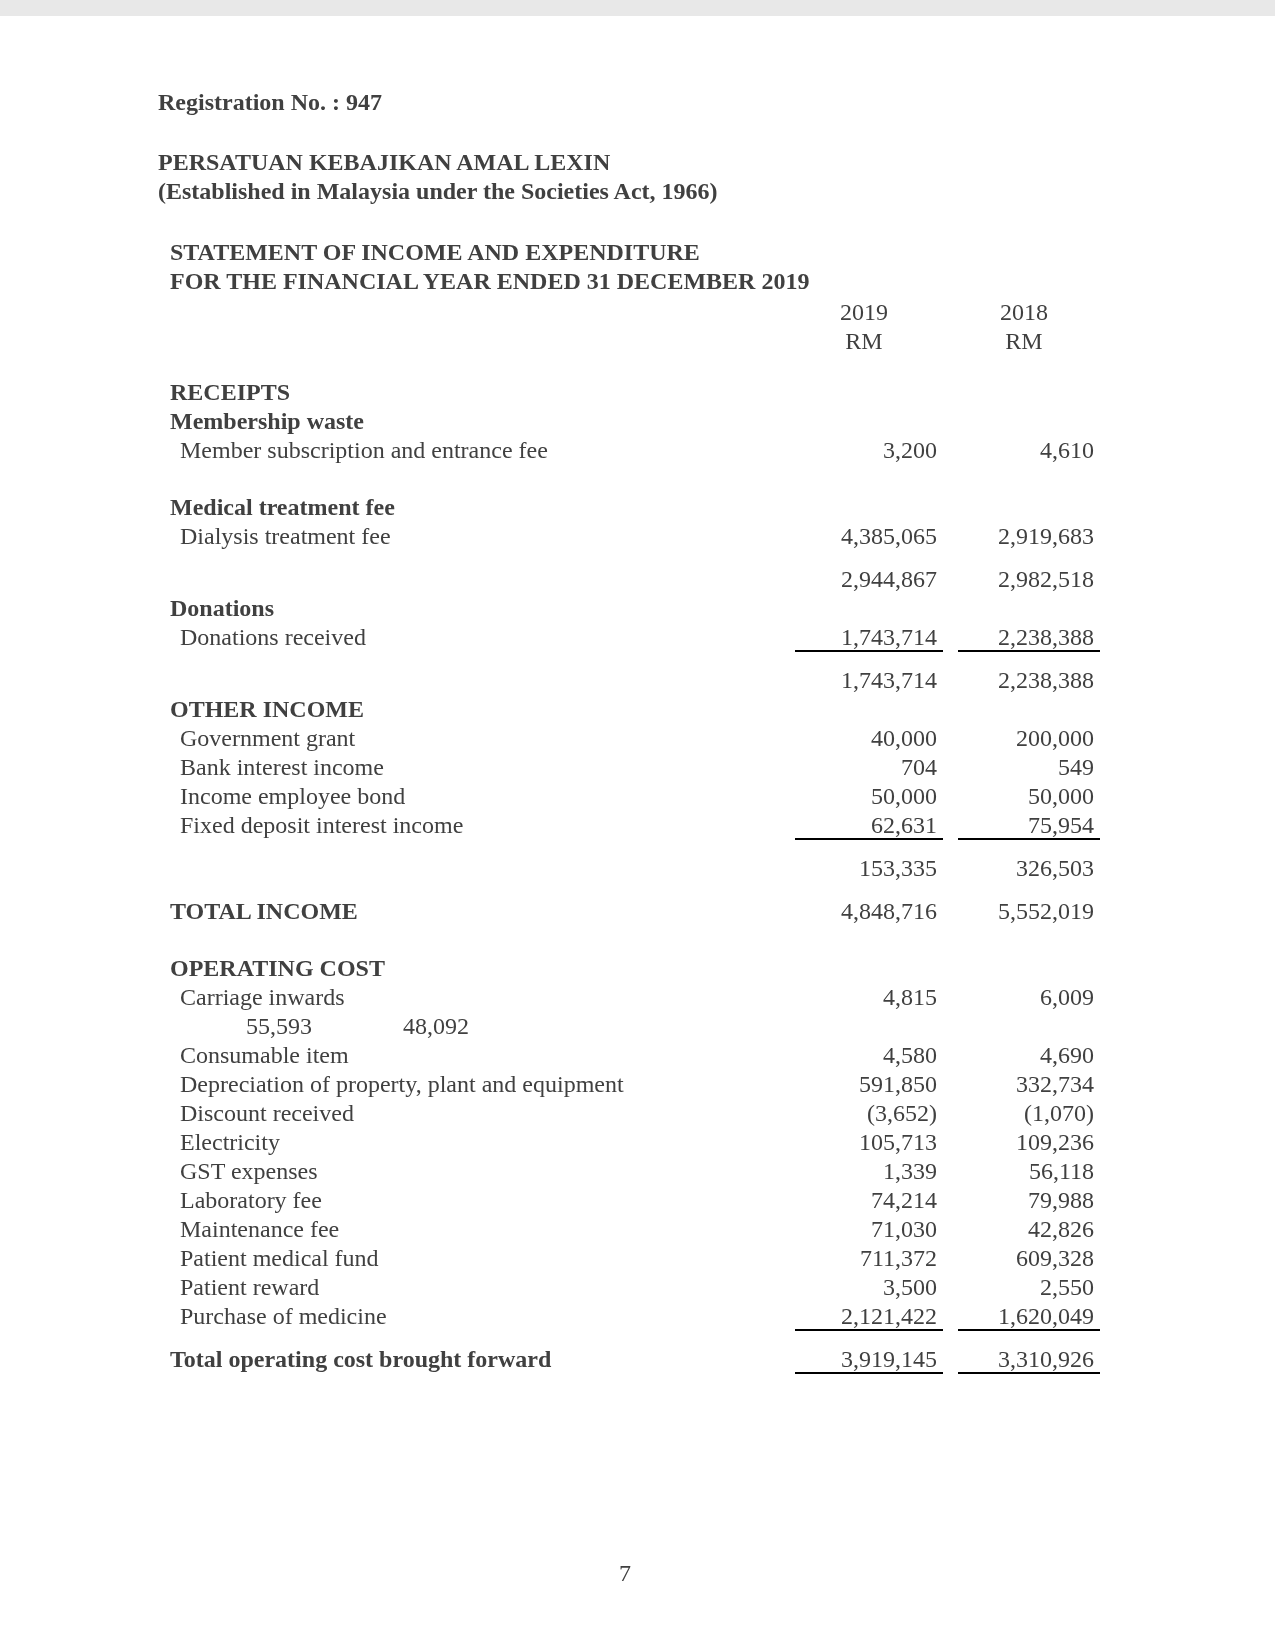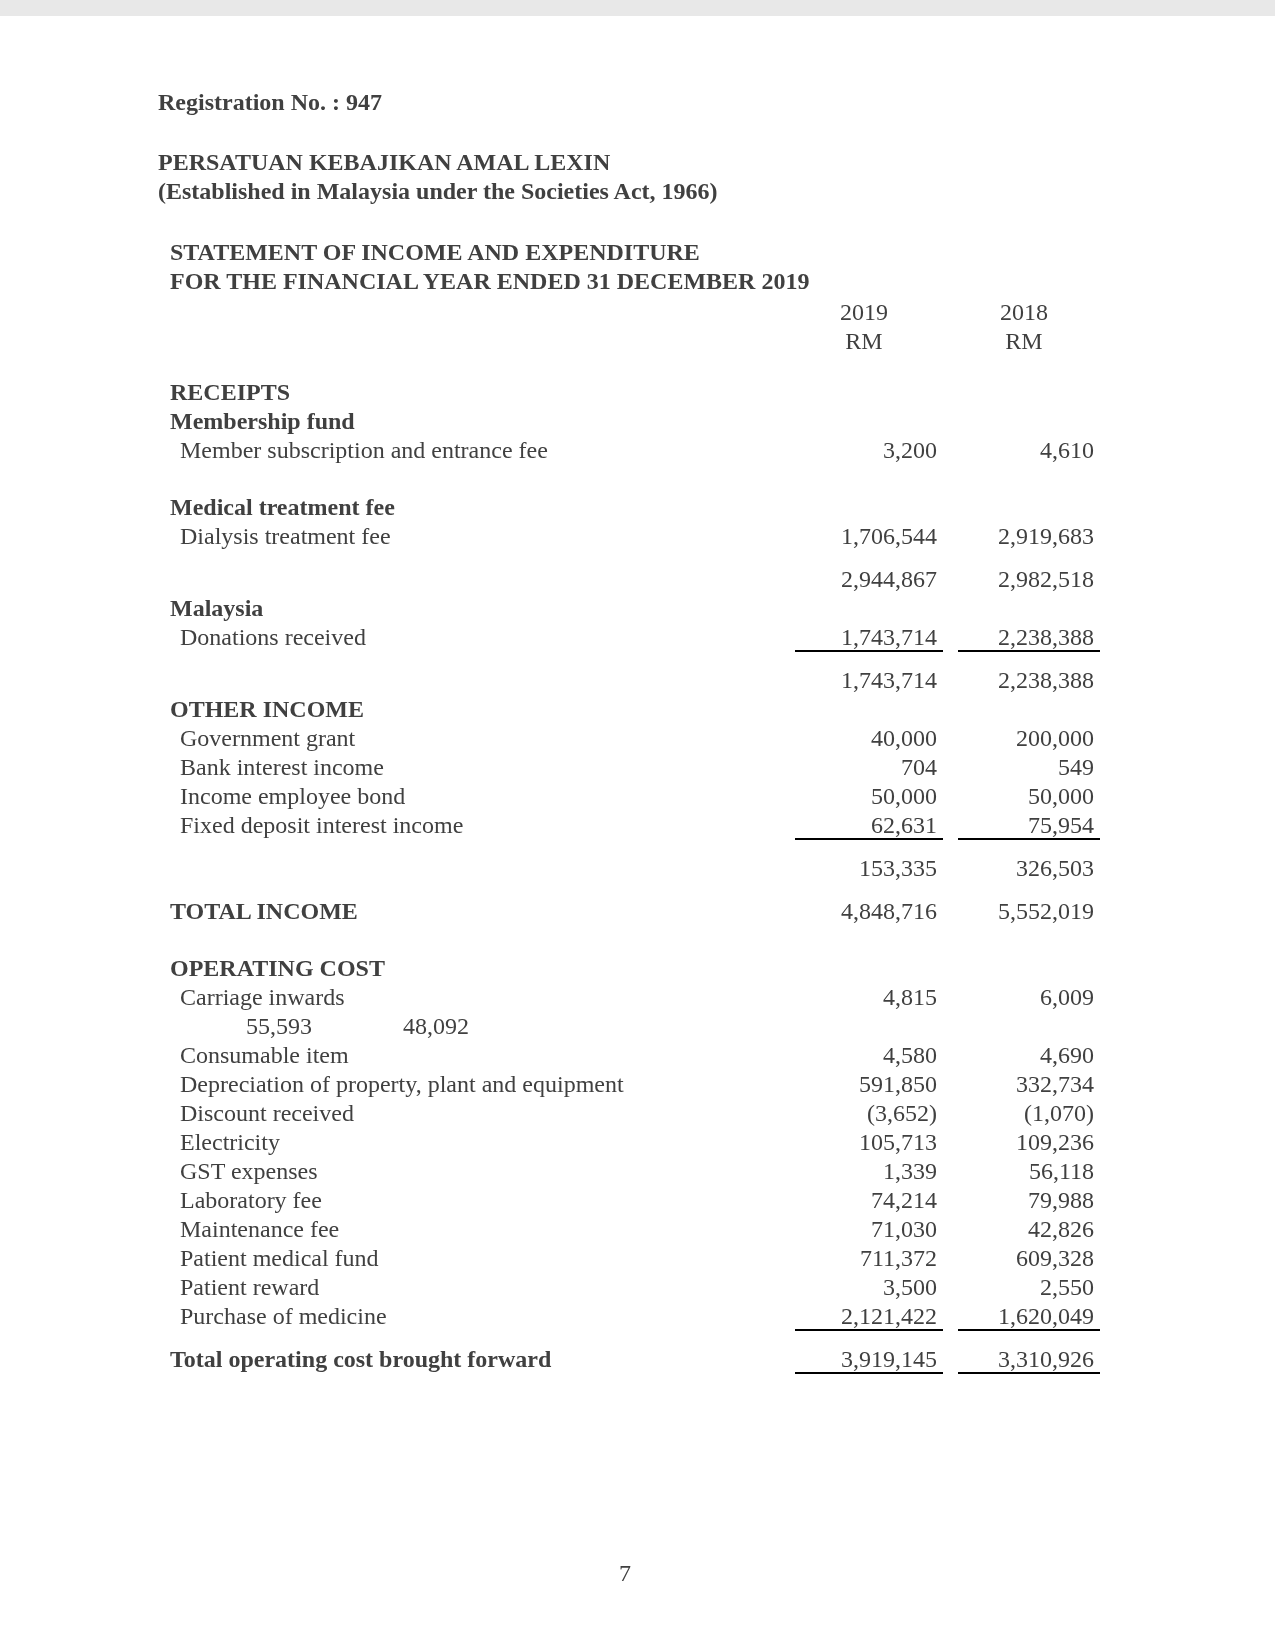--- a/index.html
+++ b/index.html
@@ -91,51 +91,51 @@
       </div>
     </div>
 
     <div id="rows">
         <div class="row section">
     <span class="lbl">RECEIPTS</span>
     <span class="val val-a"></span>
     <span class="val val-b"></span>
   </div>
         <div class="row subsection">
-    <span class="lbl">Membership fund</span>
+    <span class="lbl">Membership waste</span>
     <span class="val val-a"></span>
     <span class="val val-b"></span>
   </div>
         <div class="row item">
     <span class="lbl">Member subscription and entrance fee</span>
     <span class="val val-a">3,200</span>
     <span class="val val-b">4,610</span>
   </div>
         <div class="row spacer">
     <span class="lbl"></span>
     <span class="val val-a"></span>
     <span class="val val-b"></span>
   </div>
         <div class="row subsection">
     <span class="lbl">Medical treatment fee</span>
     <span class="val val-a"></span>
     <span class="val val-b"></span>
   </div>
         <div class="row item">
     <span class="lbl">Dialysis treatment fee</span>
-    <span class="val val-a">1,706,544</span>
+    <span class="val val-a">4,385,065</span>
     <span class="val val-b">2,919,683</span>
   </div>
         <div class="row subtotal">
     <span class="lbl"></span>
     <span class="val val-a">2,944,867</span>
     <span class="val val-b">2,982,518</span>
   </div>
         <div class="row subsection">
-    <span class="lbl">Malaysia</span>
+    <span class="lbl">Donations</span>
     <span class="val val-a"></span>
     <span class="val val-b"></span>
   </div>
         <div class="row item u">
     <span class="lbl">Donations received</span>
     <span class="val val-a">1,743,714</span>
     <span class="val val-b">2,238,388</span>
   </div>
         <div class="row subtotal">
     <span class="lbl"></span>

